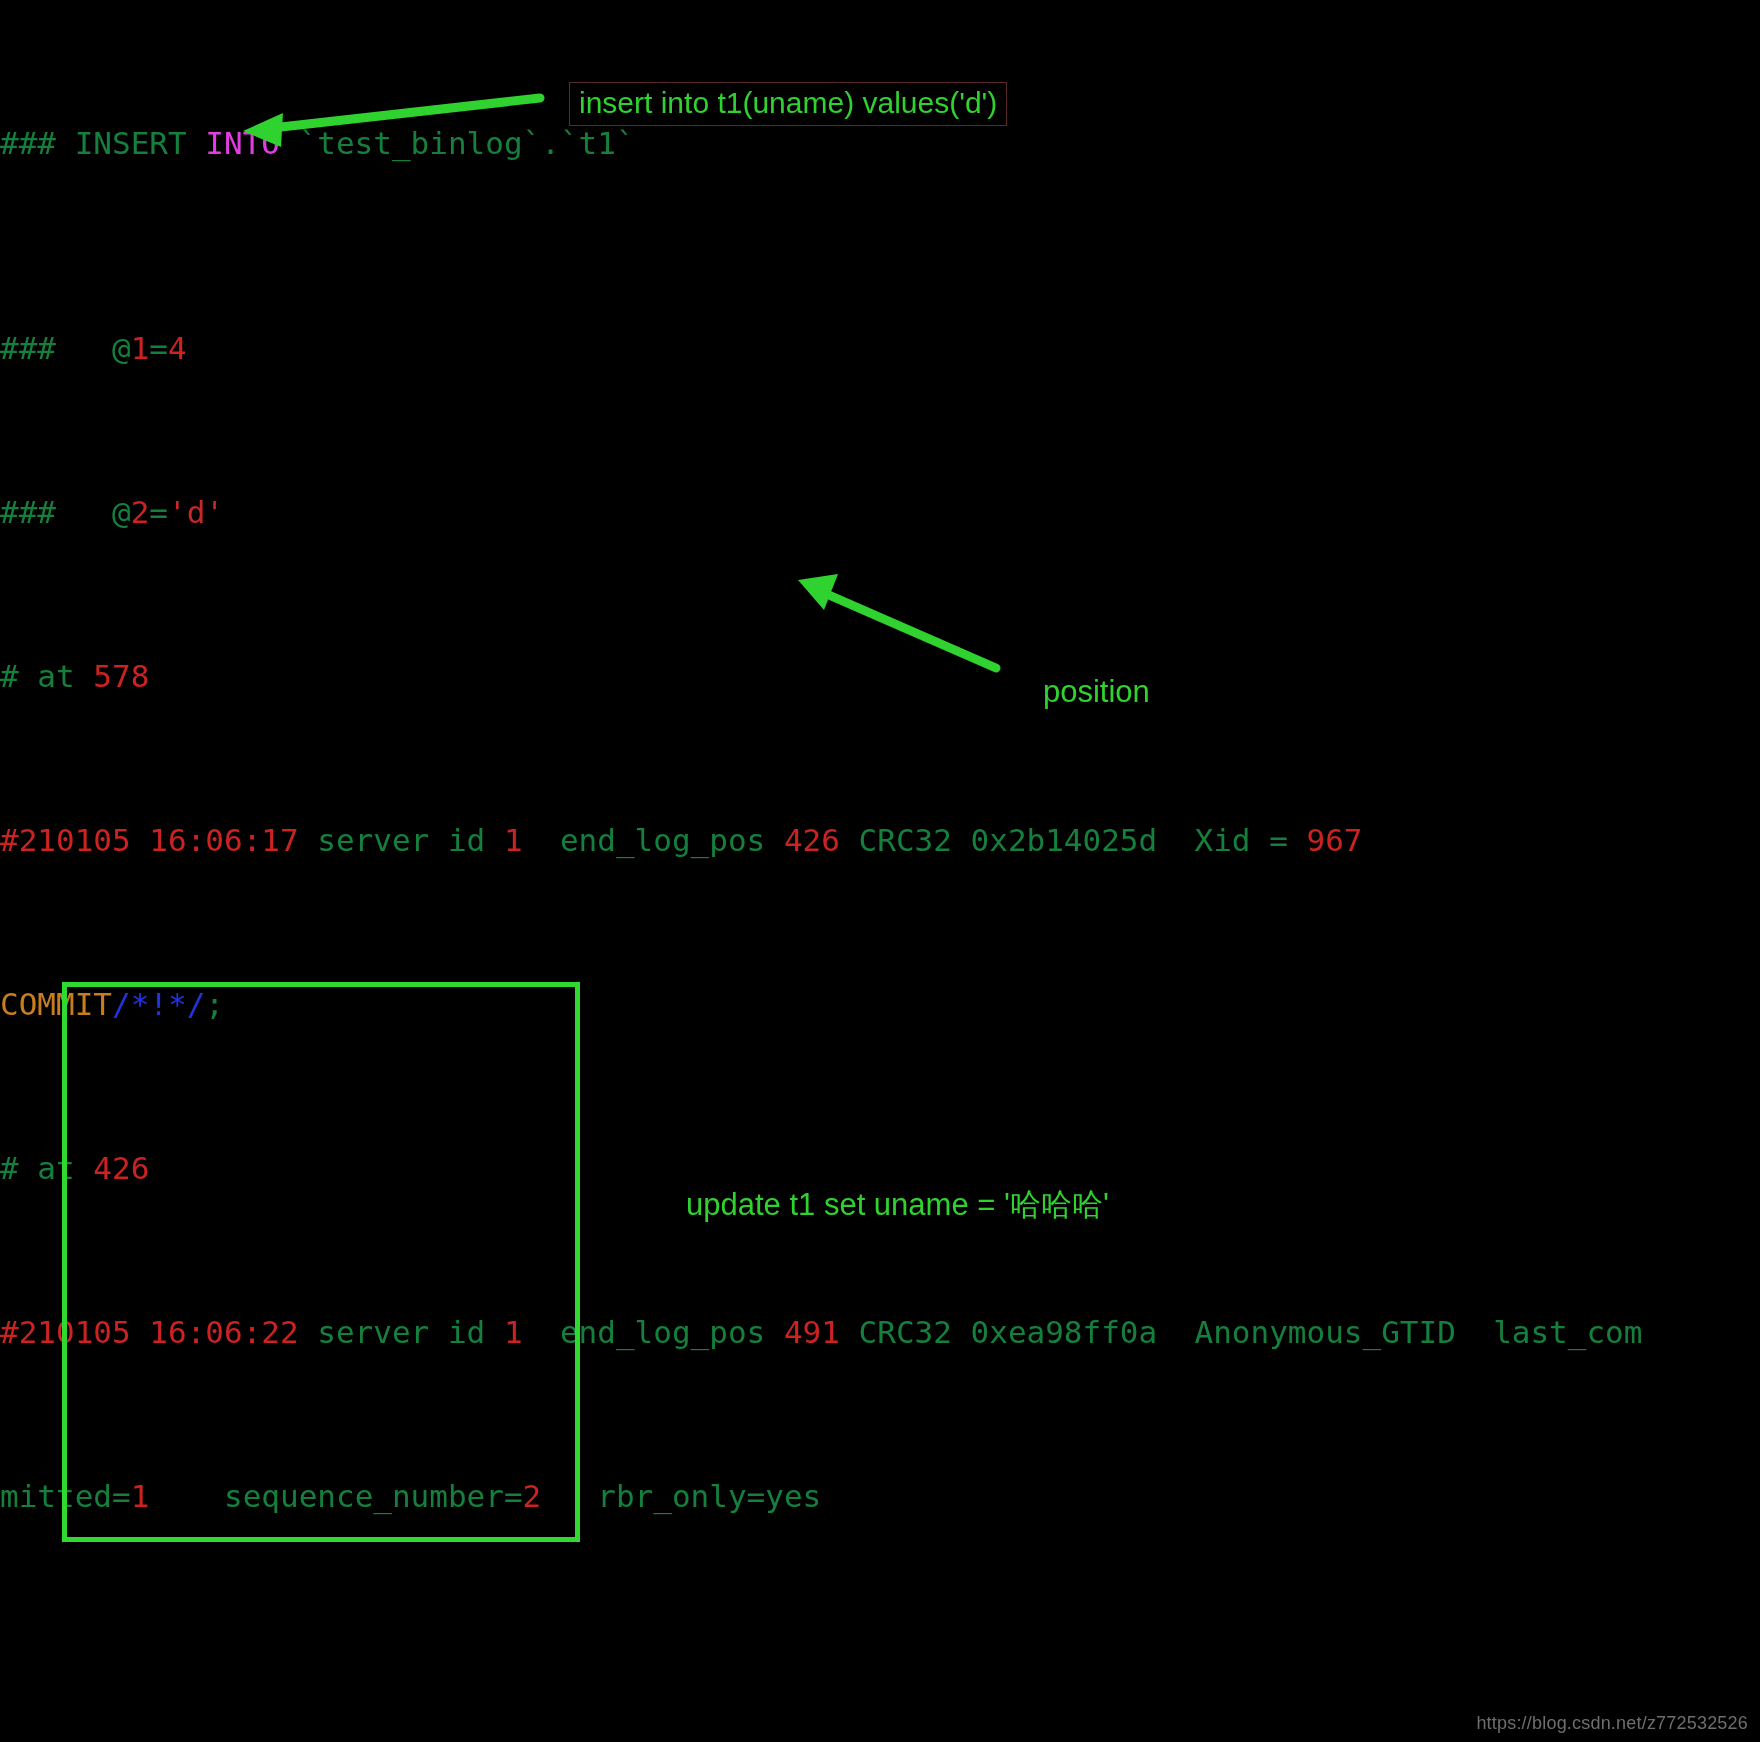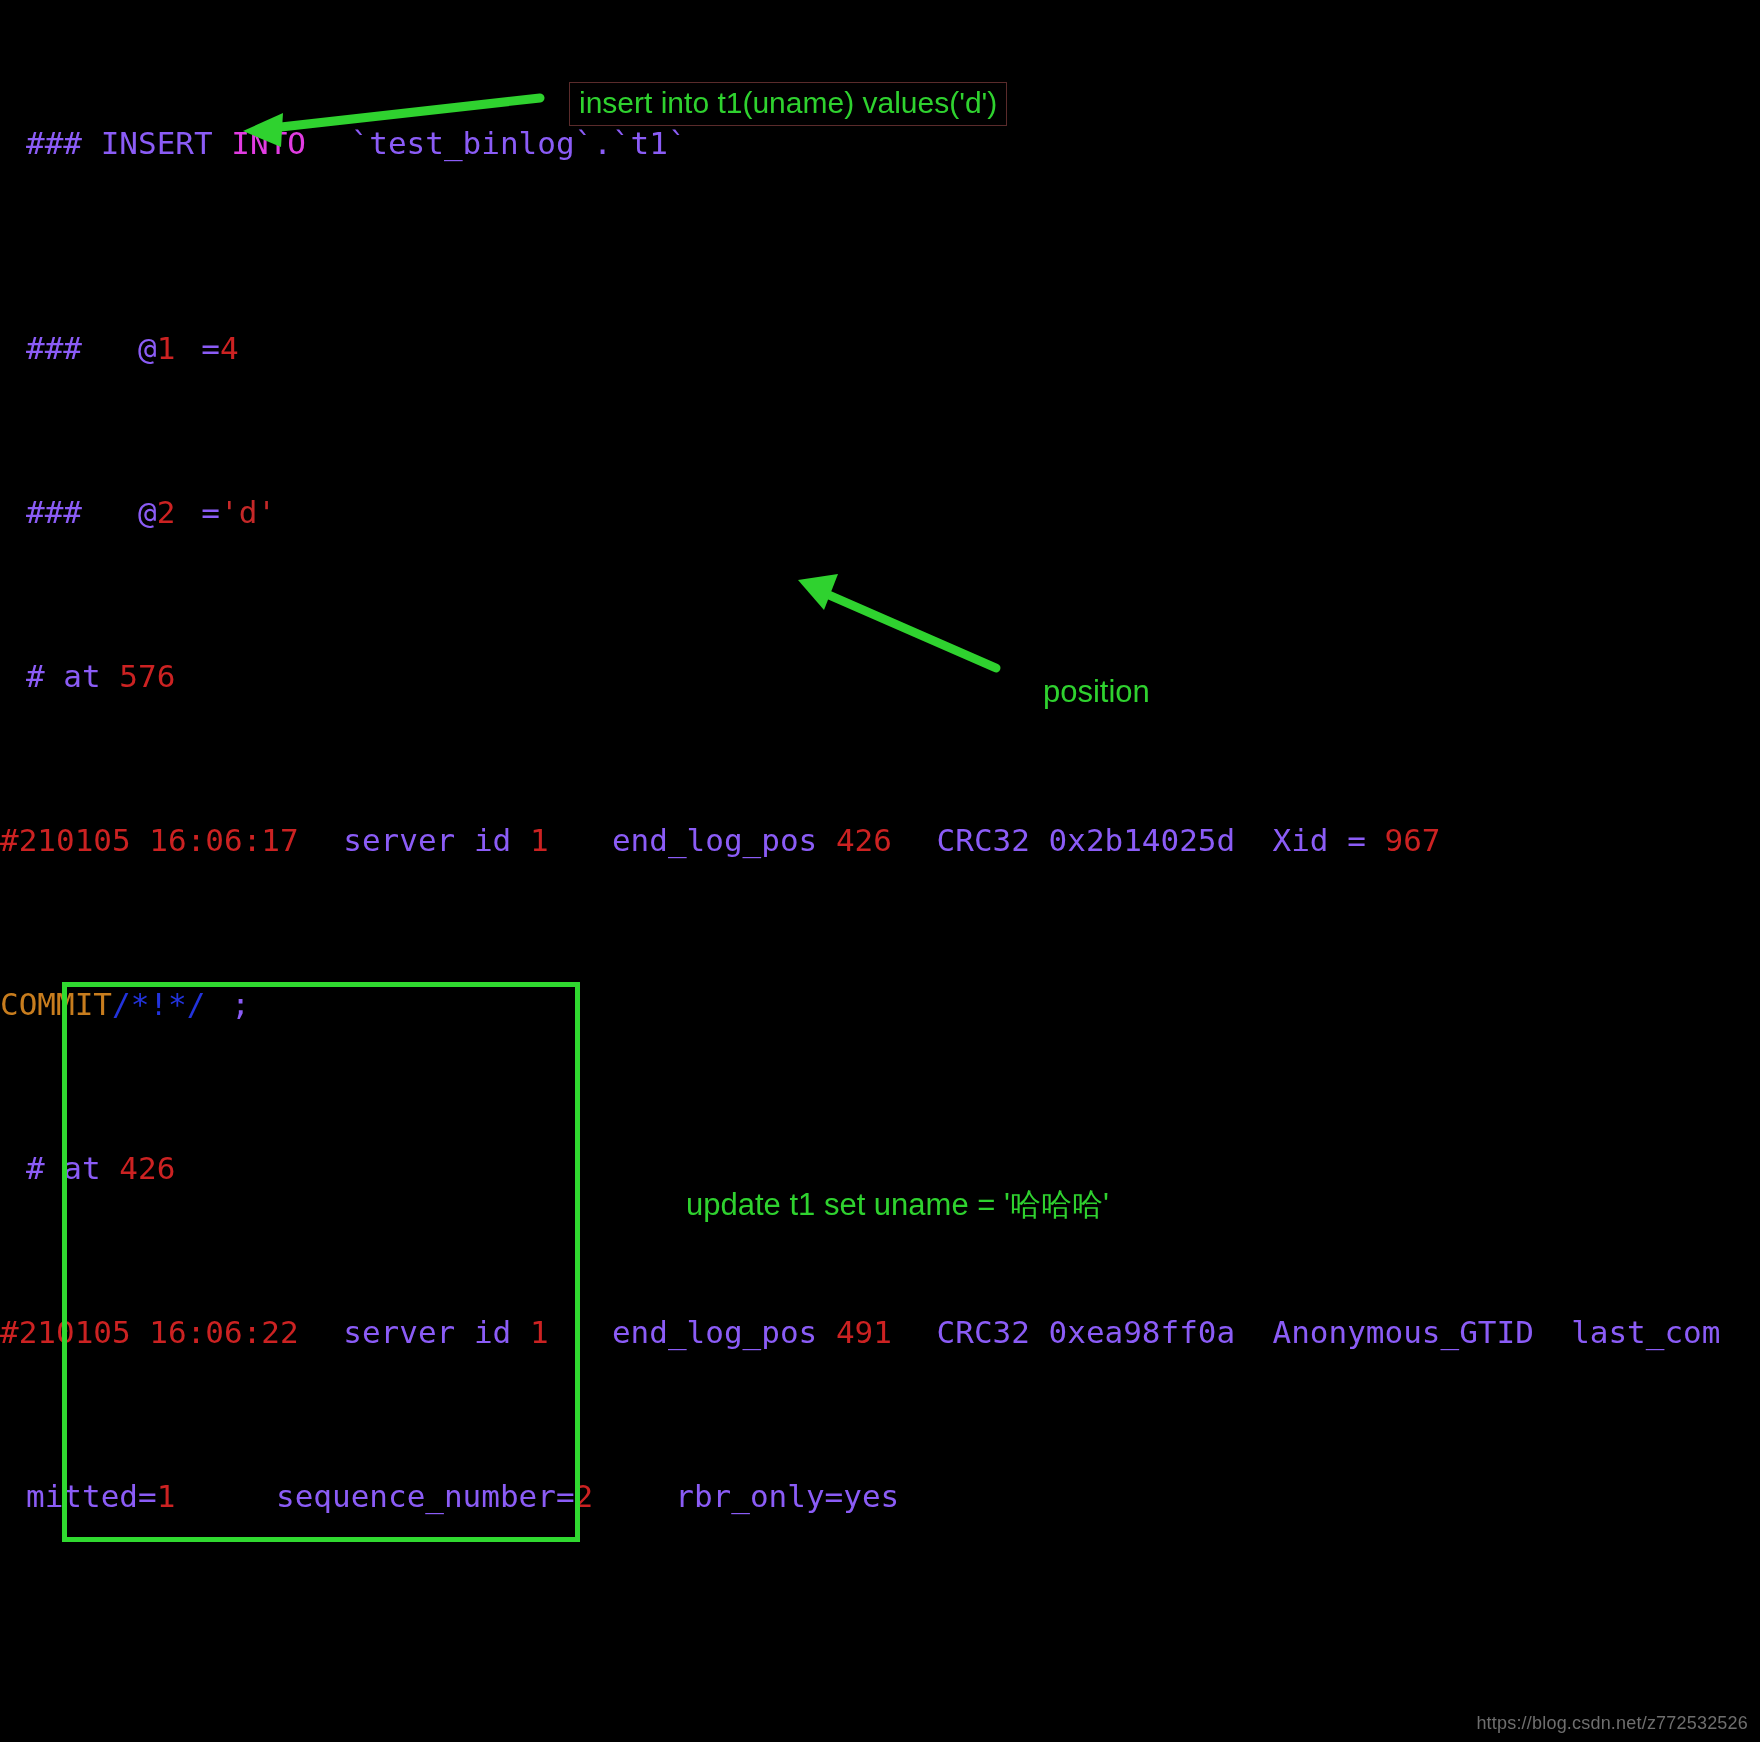--- a/index.html
+++ b/index.html
@@ -28,21 +28,21 @@
     white-space: pre;
     color: #d8d8d8;
   }
   .ln {
     height: 41px;
     white-space: pre;
     padding-left: 0px;
   }
 
   
-  .w   { color: #8b5cf6; margin-left: 26px; }            
+  .w   { color: #15803d; }            
   .r   { color: #cc2222; }            
   .r2  { color: #c62828; }            
   .mag { color: #e23ce2; }            
   .orn { color: #c87d1e; }            
   .blu { color: #2233dd; }            
 
   
   .anno-text {
     position: absolute;
     font-family: "Liberation Sans", sans-serif;
@@ -104,21 +104,21 @@
 
 <div id="terminal">
 
   <div class="ln"><span class="w">### INSERT </span><span class="mag">INTO</span><span class="w"> `test_binlog`.`t1`</span></div>
 
 
   <div class="ln"><span class="w">###   @</span><span class="r">1</span><span class="w">=</span><span class="r">4</span></div>
 
   <div class="ln"><span class="w">###   @</span><span class="r">2</span><span class="w">=</span><span class="r2">'d'</span></div>
 
-  <div class="ln"><span class="w"># at </span><span class="r">576</span></div>
+  <div class="ln"><span class="w"># at </span><span class="r">578</span></div>
 
   <div class="ln"><span class="r">#210105 16:06:17</span><span class="w"> server id </span><span class="r">1</span><span class="w">  end_log_pos </span><span class="r">426</span><span class="w"> CRC32 0x2b14025d  Xid = </span><span class="r">967</span></div>
 
   <div class="ln"><span class="orn">COMMIT</span><span class="blu">/*!*/</span><span class="w">;</span></div>
 
   <div class="ln"><span class="w"># at </span><span class="r">426</span></div>
 
   <div class="ln"><span class="r">#210105 16:06:22</span><span class="w"> server id </span><span class="r">1</span><span class="w">  end_log_pos </span><span class="r">491</span><span class="w"> CRC32 0xea98ff0a  Anonymous_GTID  last_com</span></div>
 
   <div class="ln"><span class="w">mitted=</span><span class="r">1</span><span class="w">    sequence_number=</span><span class="r">2</span><span class="w">   rbr_only=yes</span></div>

